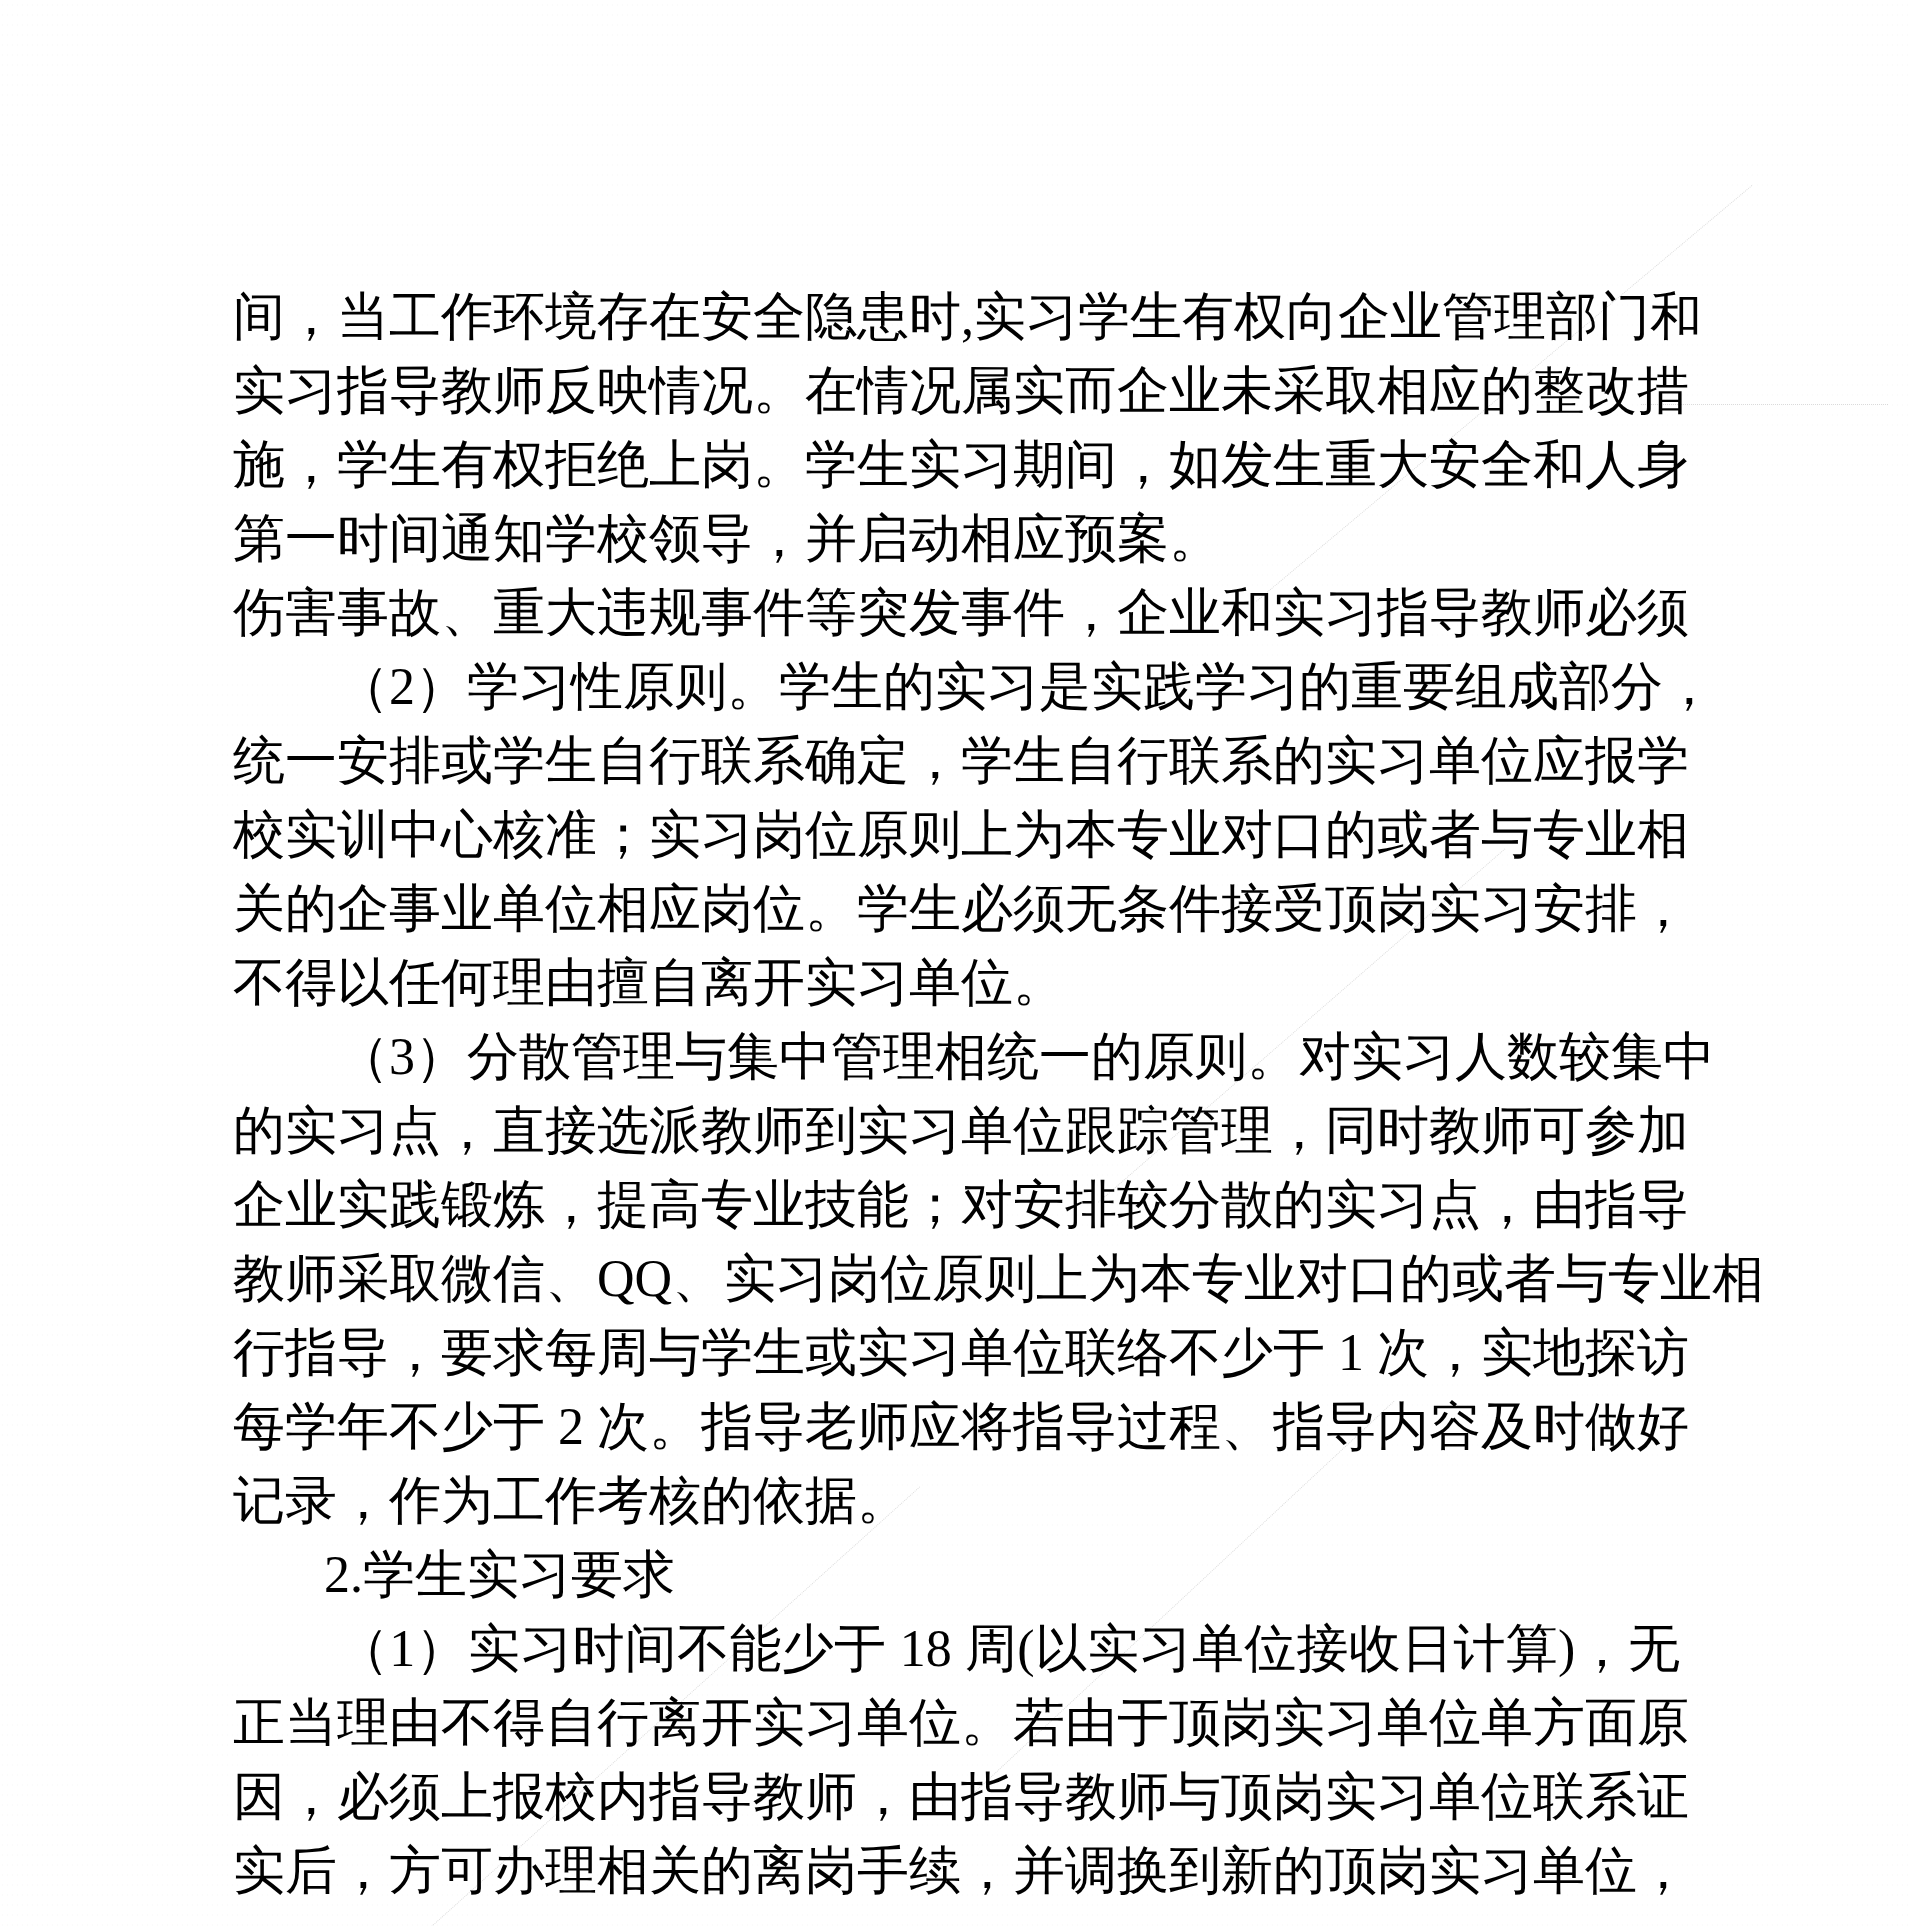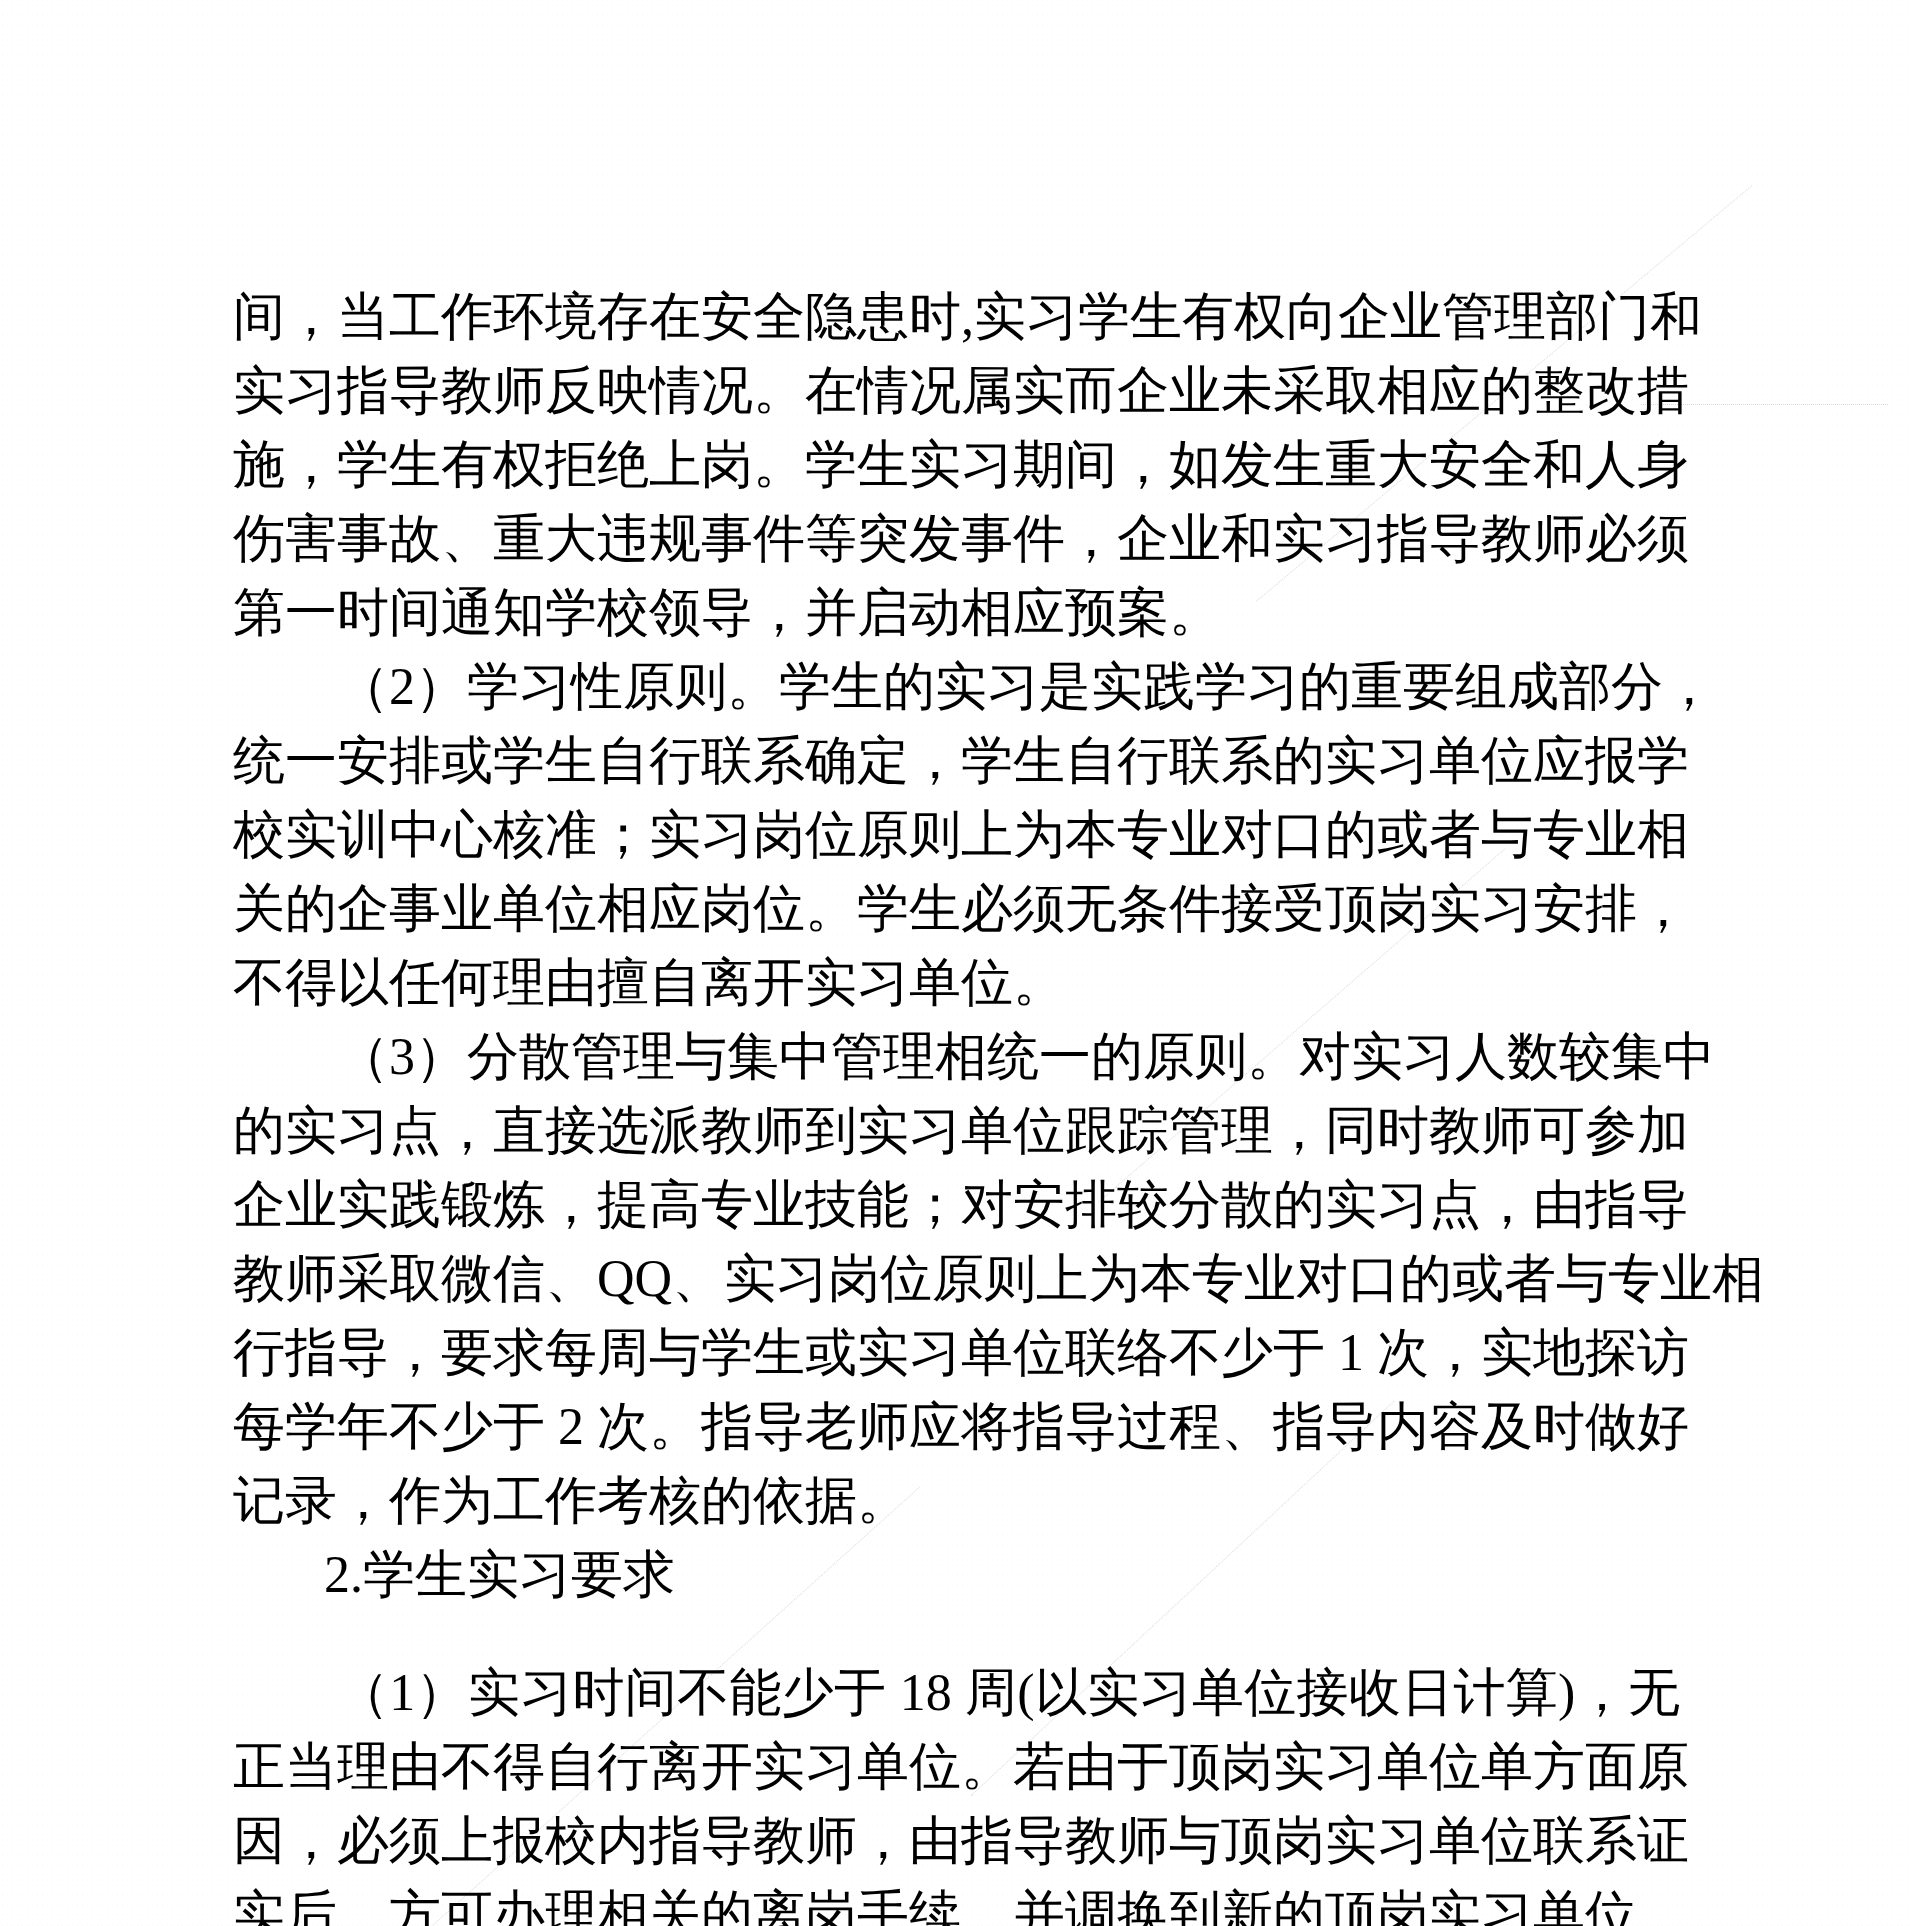--- a/index.html
+++ b/index.html
@@ -62,22 +62,22 @@
   <div class="artifact a3"></div>
 
   <div class="artifact a5"></div>
   <div class="artifact a6"></div>
 
   <div class="content">
       <div class="para">
         <div class="line fill">间，当工作环境存在安全隐患时,实习学生有权向企业管理部门和</div>
         <div class="line fill">实习指导教师反映情况。在情况属实而企业未采取相应的整改措</div>
         <div class="line fill">施，学生有权拒绝上岗。学生实习期间，如发生重大安全和人身</div>
+        <div class="line last">第一时间通知学校领导，并启动相应预案。</div>
         <div class="line fill">伤害事故、重大违规事件等突发事件，企业和实习指导教师必须</div>
-        <div class="line last">第一时间通知学校领导，并启动相应预案。</div>
       </div>
       <div class="para">
         <div class="line fill" style="text-indent: 2em;">（2）学习性原则。学生的实习是实践学习的重要组成部分，</div>
         <div class="line fill">统一安排或学生自行联系确定，学生自行联系的实习单位应报学</div>
         <div class="line fill">校实训中心核准；实习岗位原则上为本专业对口的或者与专业相</div>
         <div class="line fill">关的企事业单位相应岗位。学生必须无条件接受顶岗实习安排，</div>
         <div class="line last">不得以任何理由擅自离开实习单位。</div>
       </div>
       <div class="para">
         <div class="line fill" style="text-indent: 2em;">（3）分散管理与集中管理相统一的原则。对实习人数较集中</div>
@@ -85,21 +85,21 @@
         <div class="line fill">企业实践锻炼，提高专业技能；对安排较分散的实习点，由指导</div>
         <div class="line fill">教师采取微信、QQ、实习岗位原则上为本专业对口的或者与专业相</div>
         <div class="line fill">行指导，要求每周与学生或实习单位联络不少于 1 次，实地探访</div>
         <div class="line fill">每学年不少于 2 次。指导老师应将指导过程、指导内容及时做好</div>
         <div class="line last">记录，作为工作考核的依据。</div>
       </div>
       <div class="para bold">
         <div class="line last" style="text-indent: 1.75em;">2.学生实习要求</div>
       </div>
       <div class="para">
-        <div class="line fill" style="text-indent: 2em; margin-top: 44px;">（1）实习时间不能少于 18 周(以实习单位接收日计算)，无</div>
+        <div class="line fill" style="text-indent: 2em;">（1）实习时间不能少于 18 周(以实习单位接收日计算)，无</div>
         <div class="line fill">正当理由不得自行离开实习单位。若由于顶岗实习单位单方面原</div>
         <div class="line fill">因，必须上报校内指导教师，由指导教师与顶岗实习单位联系证</div>
         <div class="line fill">实后，方可办理相关的离岗手续，并调换到新的顶岗实习单位，</div>
       </div>
     </div>
 
 </div>
 
 
 </body></html>

